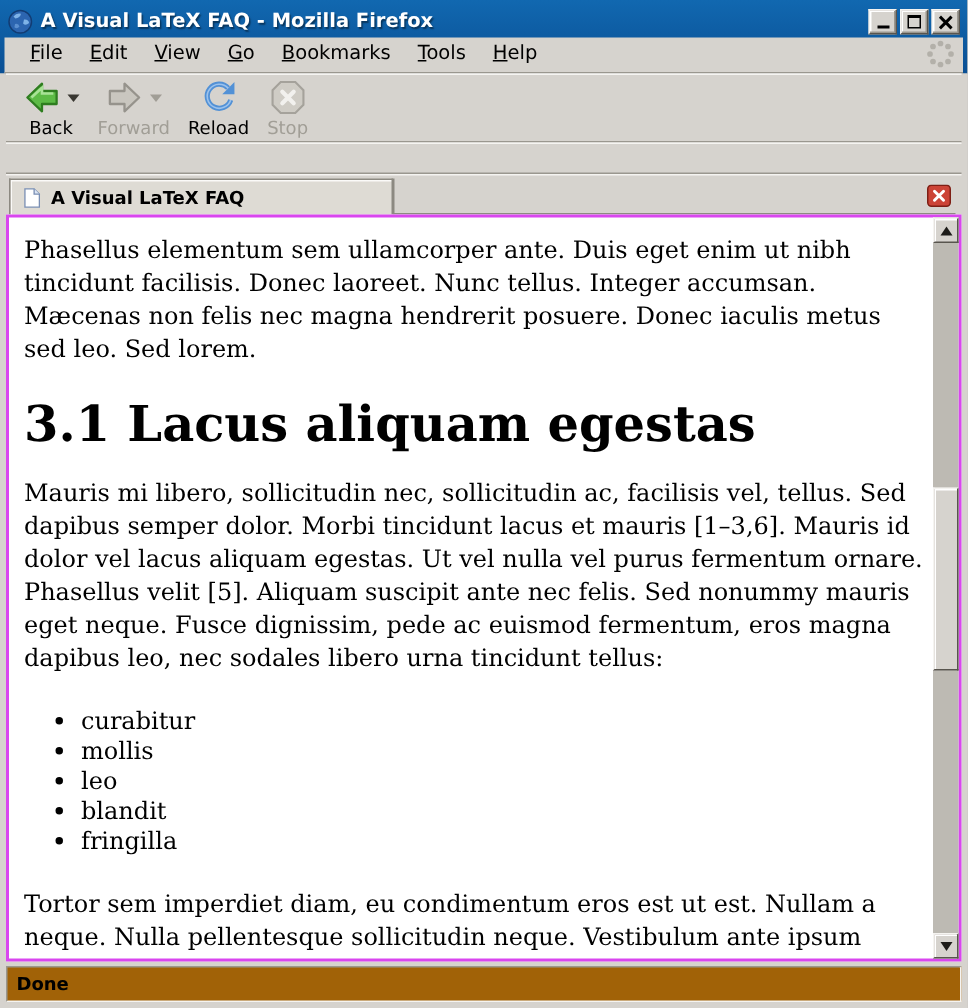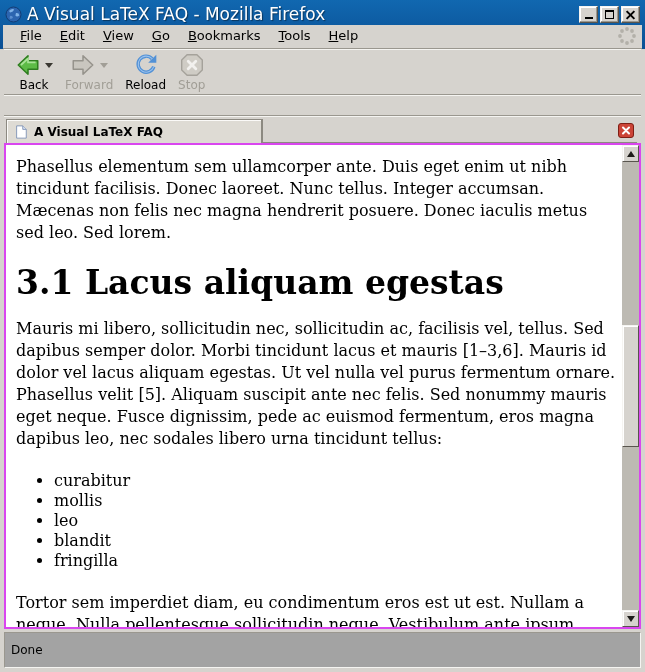--- a/index.html
+++ b/index.html
@@ -5,21 +5,21 @@
   * { margin:0; padding:0; box-sizing:border-box; }
   html,body { width:645px; height:672px; overflow:hidden; background:#9a9890; }
   .window {
     width:645px; height:672px; display:flex; flex-direction:column;
     background:#d6d3ce; font-family:"DejaVu Sans","Liberation Sans",sans-serif;
   }
   
   .top-frame { background:linear-gradient(#1168b0,#0a4f94); padding:3px 3px 0 3px; }
   .titlebar { height:22px; display:flex; align-items:center; color:#fff; padding:0 2px; }
   .titlebar-icon { width:17px; height:17px; margin-right:5px; flex:0 0 auto; }
-  .title-text { font-size:17px; font-weight:normal; flex:1; white-space:nowrap; overflow:hidden;
+  .title-text { font-size:13px; font-weight:bold; flex:1; white-space:nowrap; overflow:hidden;
     text-shadow:1px 1px 1px rgba(0,0,0,.45); }
   .winbtns { display:flex; gap:2px; }
   .winbtn { width:19px; height:17px; background:#d6d3ce; border:1px solid;
     border-color:#f5f4f1 #58554e #58554e #f5f4f1; box-shadow:inset -1px -1px 0 #9a978f, inset 1px 1px 0 #fff;
     display:flex; align-items:center; justify-content:center; cursor:default; }
   .glyph-min { width:8px; height:2px; background:#000; margin-top:8px; }
   .glyph-max { width:9px; height:9px; border:1px solid #000; border-top:2px solid #000; }
   .glyph-close { position:relative; width:9px; height:9px; }
   .glyph-close::before,.glyph-close::after { content:""; position:absolute; left:-1px; top:4px;
     width:11px; height:2px; background:#000; }
@@ -83,23 +83,23 @@
     border-color:#f5f4f1 #58554e #58554e #f5f4f1; box-shadow:inset 1px 1px 0 #fff;
     display:flex; align-items:center; justify-content:center; }
   .tri-up { width:0; height:0; border-left:4px solid transparent; border-right:4px solid transparent;
     border-bottom:6px solid #1d1c19; }
   .tri-down { width:0; height:0; border-left:4px solid transparent; border-right:4px solid transparent;
     border-top:6px solid #1d1c19; }
   .scroll-track { flex:1; position:relative; }
   .scroll-thumb { position:absolute; left:0; right:0; top:163px; height:122px; background:#d6d3ce;
     border:1px solid; border-color:#f5f4f1 #58554e #58554e #f5f4f1; box-shadow:inset 1px 1px 0 #fff; }
   
-  .statusbar { height:36px; margin-top:3px; background:#a3a3a3; border:1px solid;
+  .statusbar { height:24px; margin-top:3px; background:#a16207; border:1px solid;
     border-color:#9a978f #f5f4f1 #f5f4f1 #9a978f; display:flex; align-items:center;
-    padding:0 6px; font-size:12px; color:#000; }
+    padding:0 6px; font-size:12px; color:#000;font-weight:bold; }
 </style>
 </head>
 <body>
 
 <div class="window">
 
   <div class="top-frame">
     <div class="titlebar">
       <svg class="titlebar-icon" viewBox="0 0 17 17">
         <circle cx="8.5" cy="8.5" r="7.5" fill="#2c65b0" stroke="#123c73" stroke-width="1"></circle>

